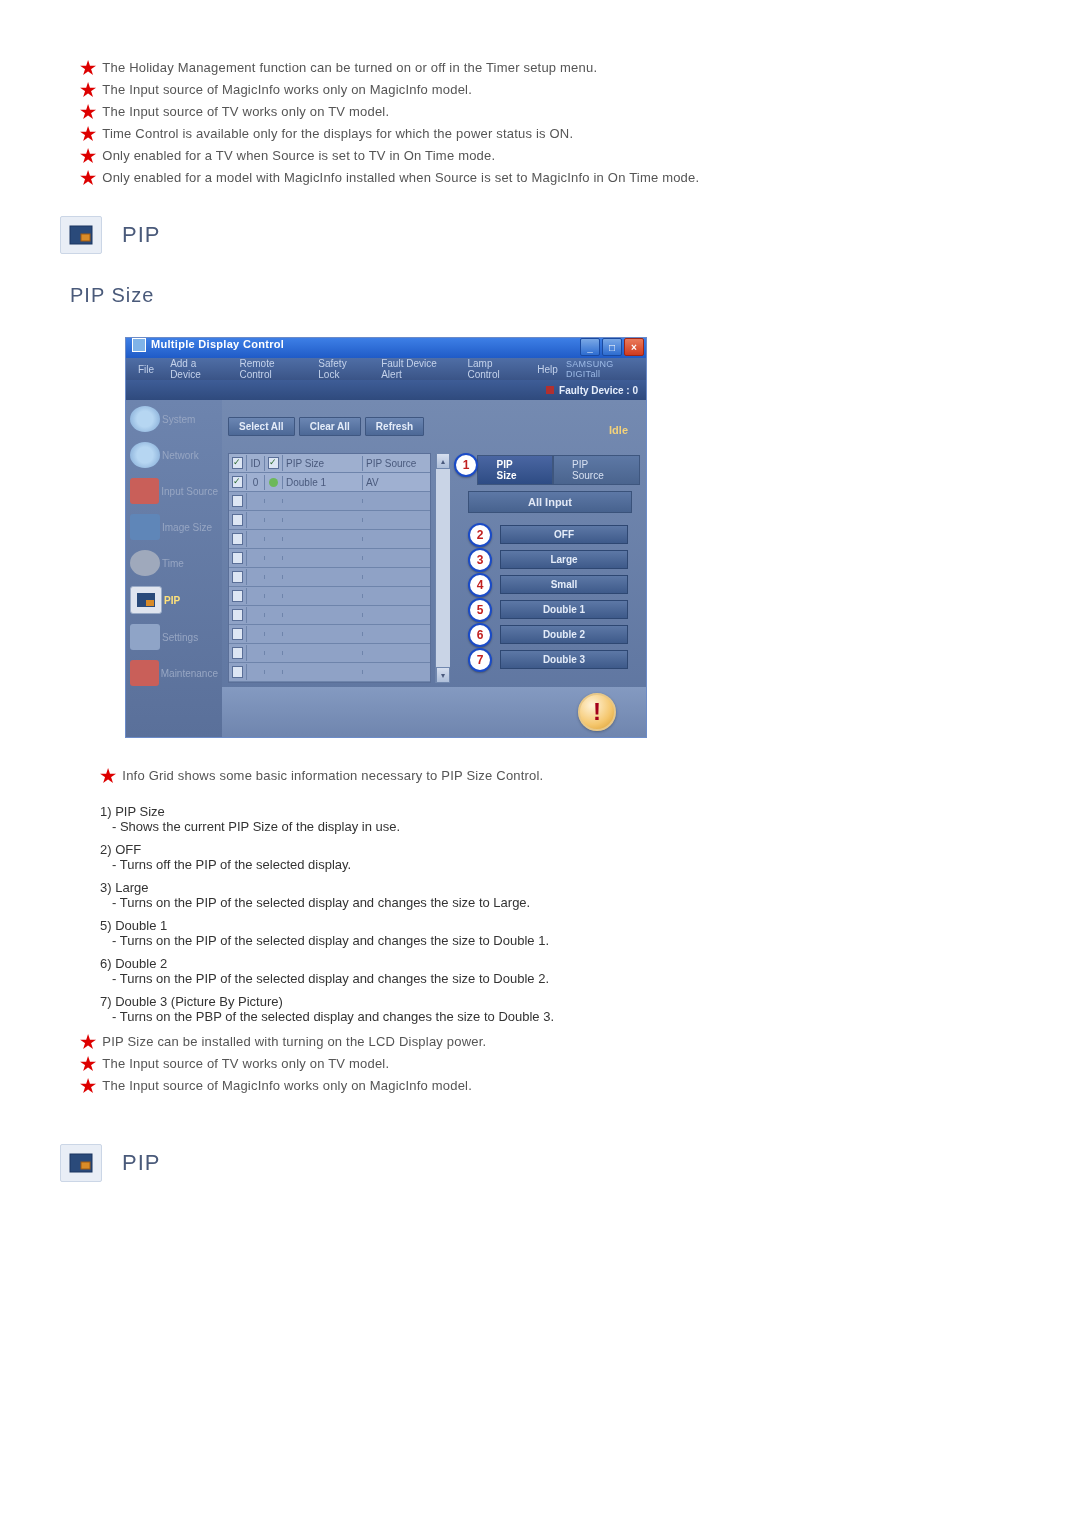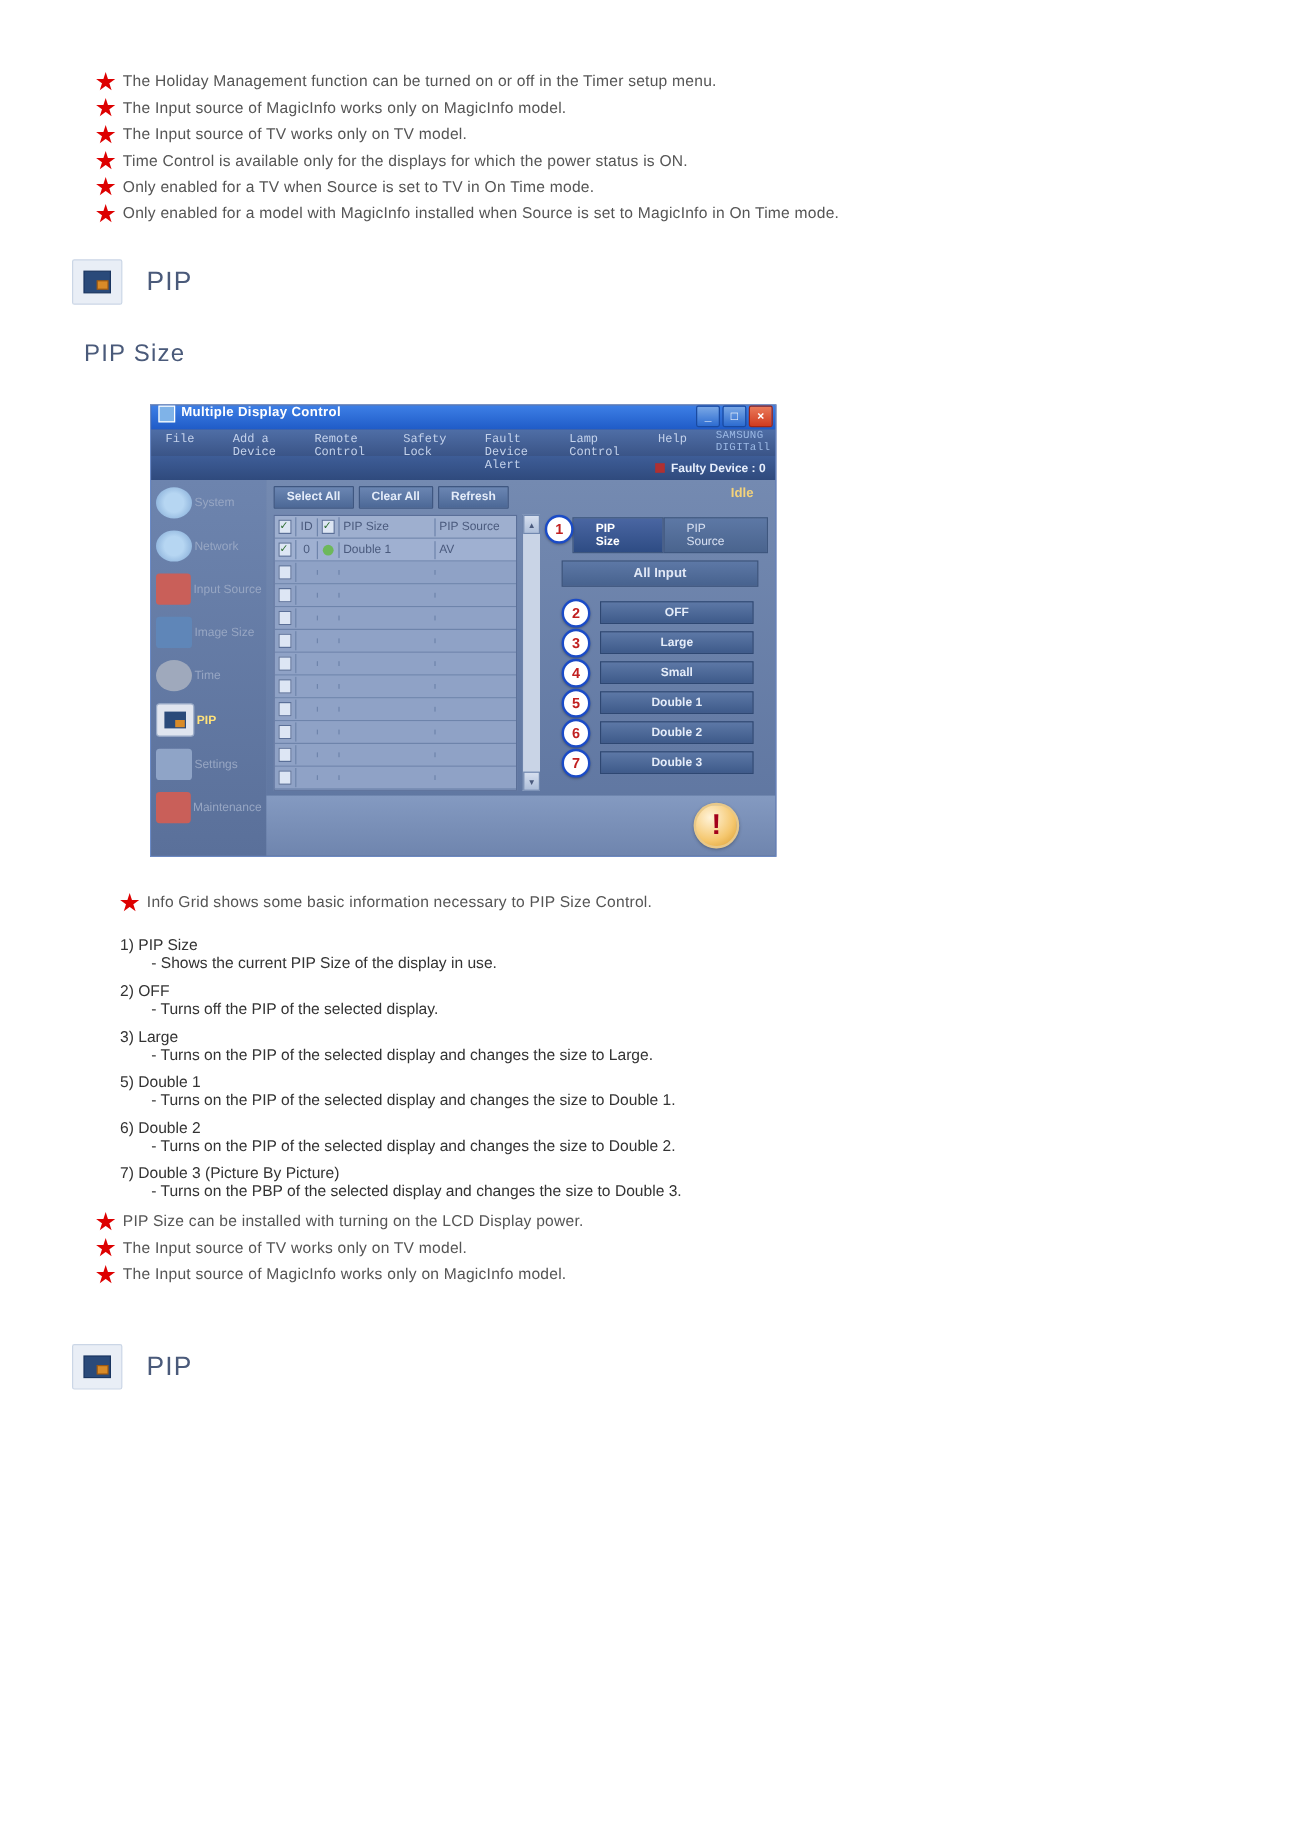--- a/index.html
+++ b/index.html
@@ -105,26 +105,26 @@
     border-radius: 2px;
     color: #fff;
     font-size: 10px;
     display:flex; align-items:center; justify-content:center;
     font-weight:bold;
   }
   .winbtn.close { background: linear-gradient(#ea7a5a,#d03b20); border-color:#a02515; }
   .shot-menu {
     background: linear-gradient(#4f6ea6, #3a5487);
     display:flex;
+    align-items:center;
     height: 22px;
     padding: 0 4px;
-    gap: 16px;
+    gap: 0;
     color: #c4d2eb;
     font-size: 10px;
-    font-family: Liberation Mono, monospace;
   }
   .shot-menu .mi { padding: 3px 8px; cursor:default; }
   .shot-menu .mi.help { margin-left: 0; }
   .shot-menu .brand { margin-left:auto; color:#9dbae6; font-size:9px; letter-spacing:0.3px; }
   .faulty-bar {
     background: linear-gradient(#3e5d97,#2f4a7d);
     height: 20px;
     display:flex;
     align-items:center;
     justify-content:flex-end;
@@ -167,23 +167,23 @@
   .side-item.active .side-label { color:#ffe27a; font-weight:bold; }
 
   .main {
     flex:1;
     display:flex;
     flex-direction:column;
     background: linear-gradient(#748ab1,#5d749f);
   }
   .toolbar {
     display:flex;
-    padding: 5px 6px;
+    padding: 17px 6px;
     gap: 4px;
-    align-items:flex-start;
+    align-items:flex-end;
   }
   .tbtn {
     background: linear-gradient(#6b86b3,#4c6896);
     color:#e4ecf9;
     border:1px solid #3f5781;
     padding: 3px 10px;
     font-size:10px;
     font-weight:bold;
     border-radius:1px;
     cursor:default;
@@ -300,21 +300,21 @@
   .desc-list {
     margin: 20px 0 10px 20px;
     font-size: 13px;
     color: #333;
   }
   .desc-list .item { margin-bottom: 8px; }
   .desc-list .lbl {
     margin-left: 0;
   }
   .desc-list .sub {
-    margin-left: 26px;
+    margin-left: 12px;
   }
   .desc-list .sub::before { content:"- "; }
 </style>
 </head>
 <body>
 
 <div class="page">
 
   <div class="notes">
     <div class="note-row">

